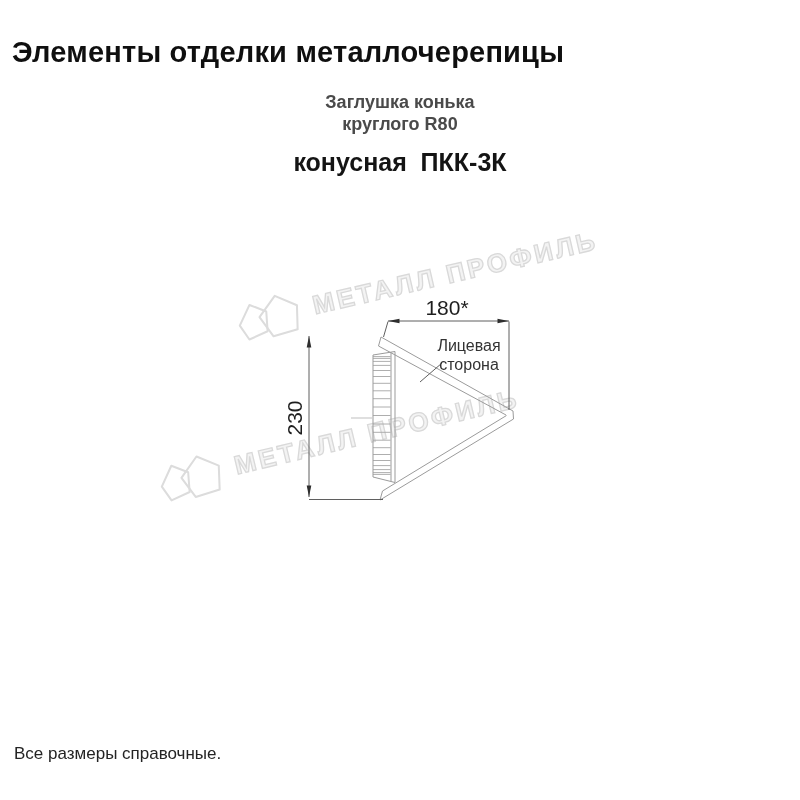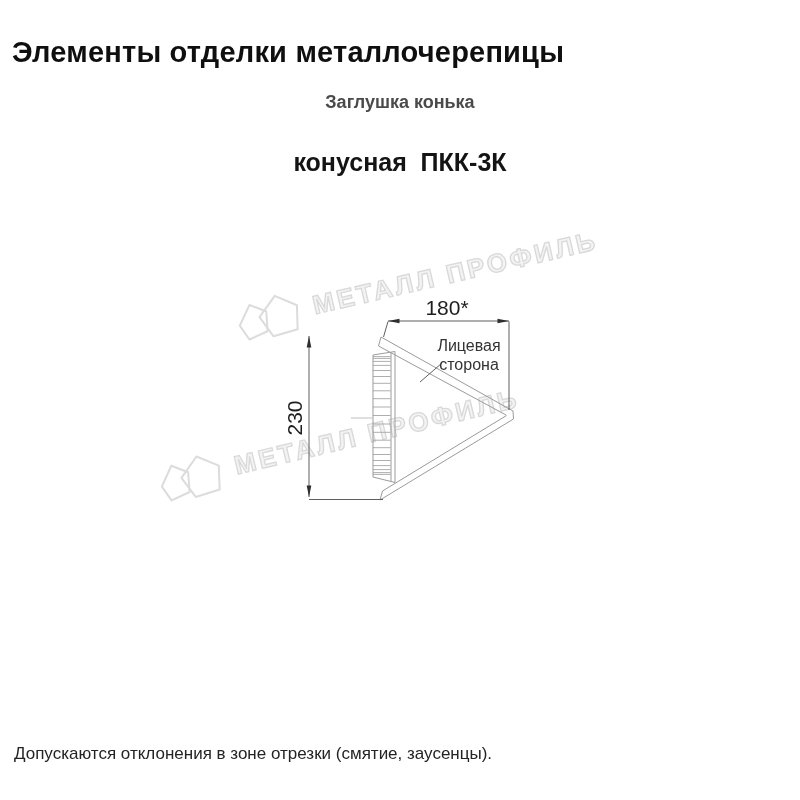--- a/index.html
+++ b/index.html
@@ -52,20 +52,21 @@
 </style>
 </head>
 <body>
 
 <div class="sheet">
 
   <h1 class="page-title">Элементы отделки металлочерепицы</h1>
 
   <div class="subtitle">
     <div>Заглушка конька</div>
+    <div>круглого R80</div>
   </div>
 
   <div class="type-line">конусная  ПКК-3К</div>
 
   <div class="watermark wm-upper">
     <svg class="wm-logo" width="72" height="52" viewBox="0 0 92 64" aria-hidden="true">
       <path d="M8,36 L26,13 L45,26 L41,51 L16,56 Z"></path>
       <path d="M35,31 L60,9 L85,27 L79,57 L47,59 Z"></path>
     </svg>
     <span class="wm-text">МЕТАЛЛ ПРОФИЛЬ</span>
@@ -136,16 +137,16 @@
     </g>
 
     <g>
       <path class="dline" d="M442,363 L420,382"></path>
       <text class="lbl" x="469" y="351" text-anchor="middle">Лицевая</text>
       <text class="lbl" x="469" y="370" text-anchor="middle">сторона</text>
     </g>
   </svg>
 
   <div class="footnotes">
-    <div>Допускаются отклонения в зоне отрезки (смятие, заусенцы).</div>
+    <div>Все размеры справочные.</div>
   </div>
 
 </div>
 
 </body></html>

